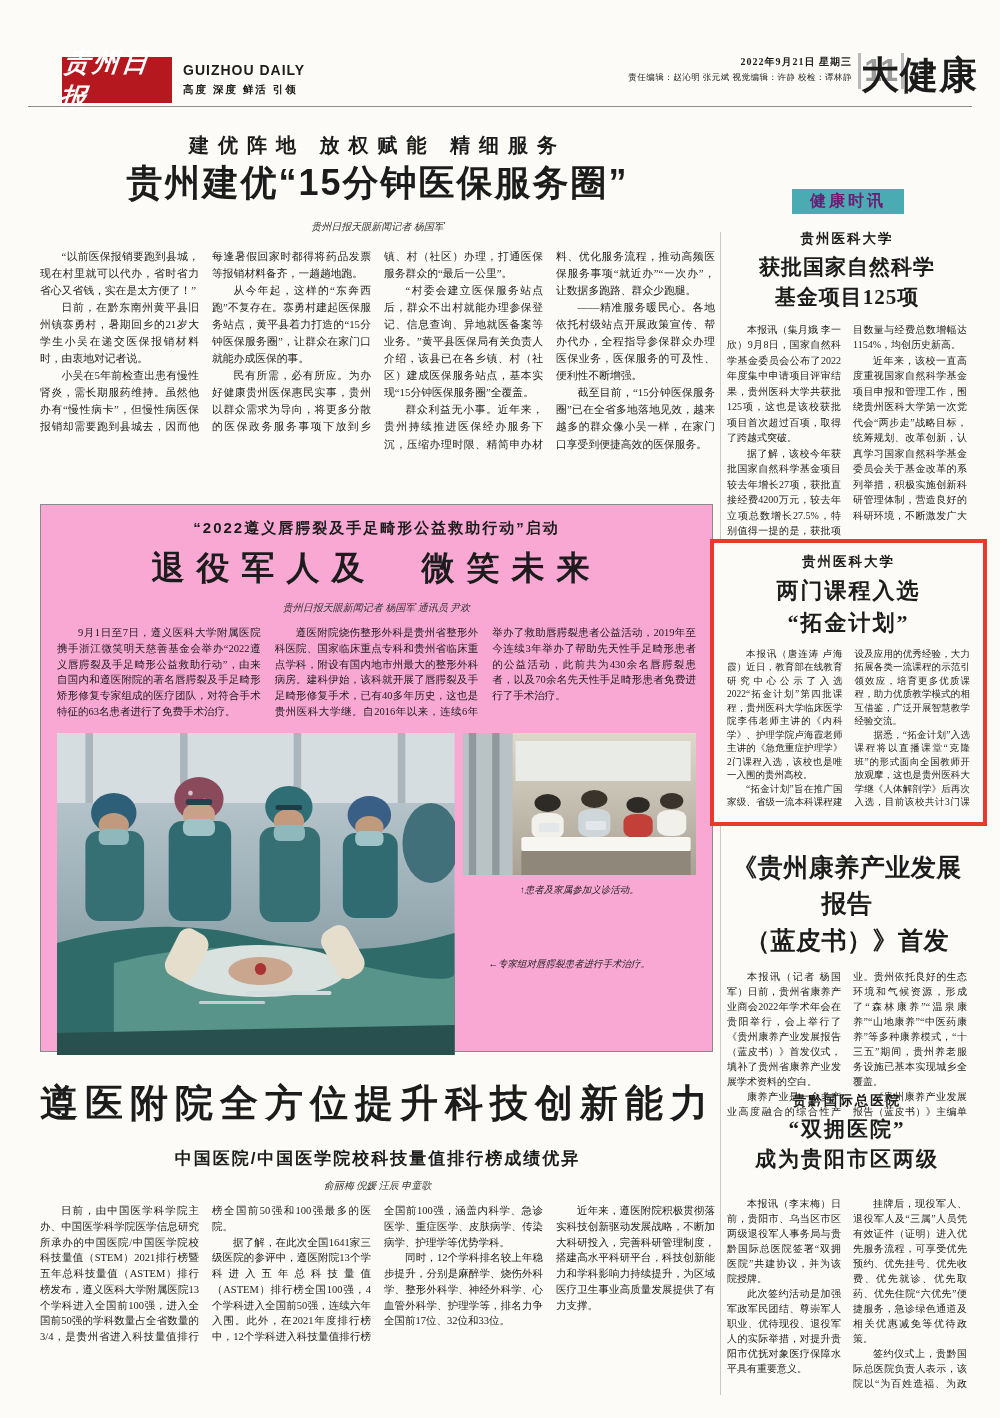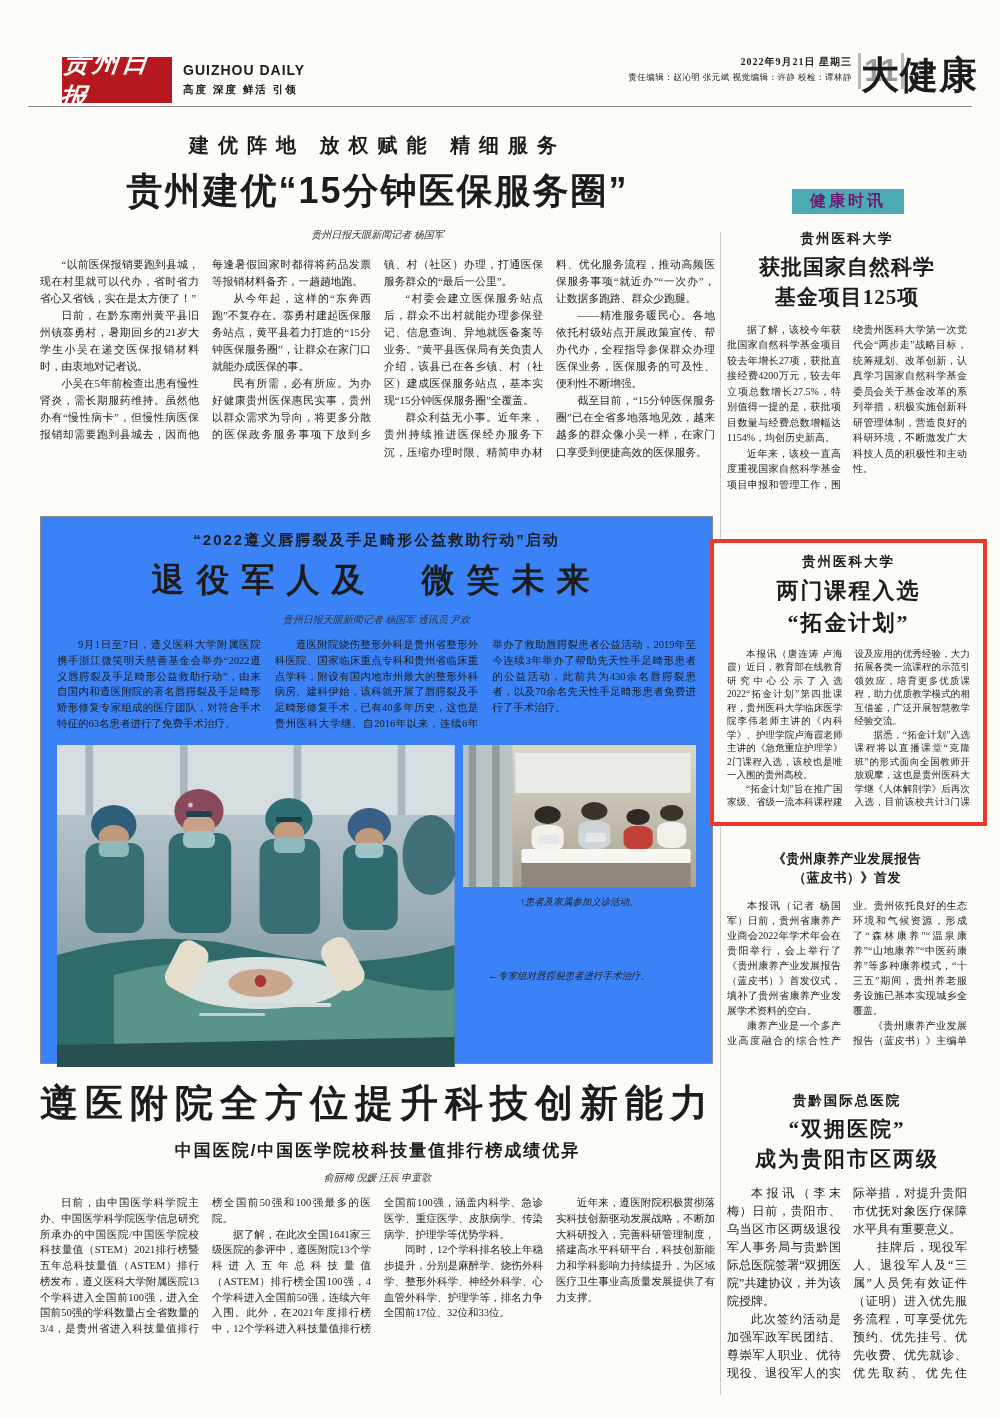--- a/index.html
+++ b/index.html
@@ -21,67 +21,67 @@
                  font-family:"Liberation Sans","DejaVu Sans",sans-serif;}
   .hdr-rule{position:absolute;left:28px;right:28px;top:106px;height:1px;background:#8d8d8d;}
   
   .kicker{text-align:center;font-weight:bold;font-family:"Liberation Sans",sans-serif;}
   .byline{text-align:center;font-size:10px;color:#333;font-style:italic;}
   .body-cols{text-align:justify;overflow:hidden;}
   .para{margin:0;text-indent:2em;}
   
   .main-article{position:absolute;left:40px;top:132px;width:675px;}
   .main-kicker{font-size:20px;letter-spacing:9px;}
-  .main-headline{text-align:center;font-size:36px;font-weight:900;letter-spacing:2px;margin-top:8px;
+  .main-headline{text-align:center;font-size:36px;font-weight:900;letter-spacing:2px;margin-top:0;
                  font-family:"Liberation Sans","DejaVu Sans",sans-serif;}
   .main-byline{margin-top:12px;}
   .main-body{margin-top:14px;height:258px;column-count:4;column-gap:13px;font-size:10.8px;line-height:1.58;}
   
-  .smile-box{position:absolute;left:40px;top:516px;width:673px;height:548px;border:1px solid #8a8a8a;
-             box-sizing:border-box;padding:14px 16px 10px;background:#3b82f6;}
+  .smile-box{position:absolute;left:40px;top:504px;width:673px;height:548px;border:1px solid #8a8a8a;
+             box-sizing:border-box;padding:14px 16px 10px;background:#f9a8d4;}
   .smile-kicker{font-size:15px;letter-spacing:2px;}
   .smile-headline{text-align:center;font-size:33px;font-weight:900;letter-spacing:12px;margin-top:8px;}
   .smile-byline{margin-top:10px;}
   .smile-intro{margin-top:10px;height:98px;column-count:3;column-gap:14px;font-size:10.5px;line-height:1.5;}
   .photo-row{margin-top:10px;display:flex;gap:8px;height:322px;}
   .photo-main{width:63%;height:100%;}
   .photo-side{width:37%;display:flex;flex-direction:column;}
   .photo-sub{width:100%;height:142px;}
   .caption{font-size:9.5px;font-style:italic;color:#222;line-height:1.5;}
   .caption-1{margin-top:8px;text-align:center;}
   .caption-2{margin-top:60px;padding-left:26px;text-align:left;}
   svg{display:block;}
   
   .bottom-article{position:absolute;left:40px;top:1078px;width:675px;}
   .bottom-headline{text-align:center;font-size:38px;font-weight:900;letter-spacing:7px;}
-  .bottom-subtitle{text-align:center;font-size:17px;font-weight:bold;margin-top:10px;letter-spacing:2px;
+  .bottom-subtitle{text-align:center;font-size:17px;font-weight:bold;margin-top:18px;letter-spacing:2px;
                    font-family:"Liberation Sans",sans-serif;}
   .bottom-byline{margin-top:9px;}
   .bottom-body{margin-top:10px;height:205px;column-count:4;column-gap:13px;font-size:10.5px;line-height:1.5;}
   
   .vrule{position:absolute;left:720px;top:232px;width:1px;height:1163px;background:#c9c9c9;}
   .badge{position:absolute;left:792px;top:189px;width:112px;height:25px;background:#4aacb2;color:#701a75;
          display:flex;align-items:center;justify-content:center;font-size:16px;font-weight:bold;letter-spacing:3px;
          font-family:"Liberation Sans",sans-serif;}
   .rail-art{position:absolute;left:727px;width:240px;}
   .rail-kicker{font-size:13.5px;letter-spacing:2px;}
   .rail-headline{text-align:center;font-weight:900;line-height:1.45;margin-top:4px;}
   .fund-art{top:230px;}
   .fund-headline{font-size:21px;letter-spacing:1px;}
   .fund-body{margin-top:9px;height:222px;column-count:2;column-gap:12px;font-size:10px;line-height:1.55;}
   .red-box{position:absolute;left:710px;top:539px;width:277px;height:287px;border:4px solid #e8392a;
            box-sizing:border-box;background:#fcfbf8;padding:10px 13px 6px;z-index:3;}
   .red-headline{font-size:22px;letter-spacing:2px;}
   .red-body{margin-top:9px;height:172px;column-count:2;column-gap:12px;font-size:9.5px;line-height:1.42;}
   .blue-art{top:846px;}
-  .blue-headline{font-size:13px;letter-spacing:.5px;text-align:center;}
+  .blue-headline{font-size:25px;letter-spacing:.5px;text-align:center;}
   .blue-body{margin-top:10px;height:152px;column-count:2;column-gap:12px;font-size:10px;line-height:1.5;}
   .hosp-art{top:1092px;}
   .hosp-headline{font-size:21px;letter-spacing:2px;}
-  .hosp-body{margin-top:9px;height:205px;column-count:2;column-gap:12px;font-size:12px;line-height:1.5;}
+  .hosp-body{margin-top:21px;height:205px;column-count:2;column-gap:12px;font-size:10px;line-height:1.5;}
 </style>
 </head>
 <body>
 
 <div class="page">
 
   <div class="logo-box">
     <span class="logo-cn">贵州日报</span>
   </div>
   <div class="logo-en sans">GUIZHOU DAILY</div>
@@ -229,20 +229,21 @@
 
   <div class="badge">健康时讯</div>
 
   <div class="rail-art fund-art">
     <div class="kicker rail-kicker">贵州医科大学</div>
     <div class="rail-headline fund-headline">
       <div>获批国家自然科学</div>
       <div>基金项目125项</div>
     </div>
     <div class="body-cols fund-body">
+        <p class="para">本报讯（集月娥 李一欣）9月8日，国家自然科学基金委员会公布了2022年度集中申请项目评审结果，贵州医科大学共获批125项，这也是该校获批项目首次超过百项，取得了跨越式突破。</p>
         <p class="para">据了解，该校今年获批国家自然科学基金项目较去年增长27项，获批直接经费4200万元，较去年立项总数增长27.5%，特别值得一提的是，获批项目数量与经费总数增幅达1154%，均创历史新高。</p>
         <p class="para">近年来，该校一直高度重视国家自然科学基金项目申报和管理工作，围绕贵州医科大学第一次党代会“两步走”战略目标，统筹规划、改革创新，认真学习国家自然科学基金委员会关于基金改革的系列举措，积极实施创新科研管理体制，营造良好的科研环境，不断激发广大科技人员的积极性和主动性。</p>
       </div>
   </div>
 
   <div class="red-box">
     <div class="kicker rail-kicker">贵州医科大学</div>
     <div class="rail-headline red-headline">
       <div>两门课程入选</div>
       <div>“拓金计划”</div>

